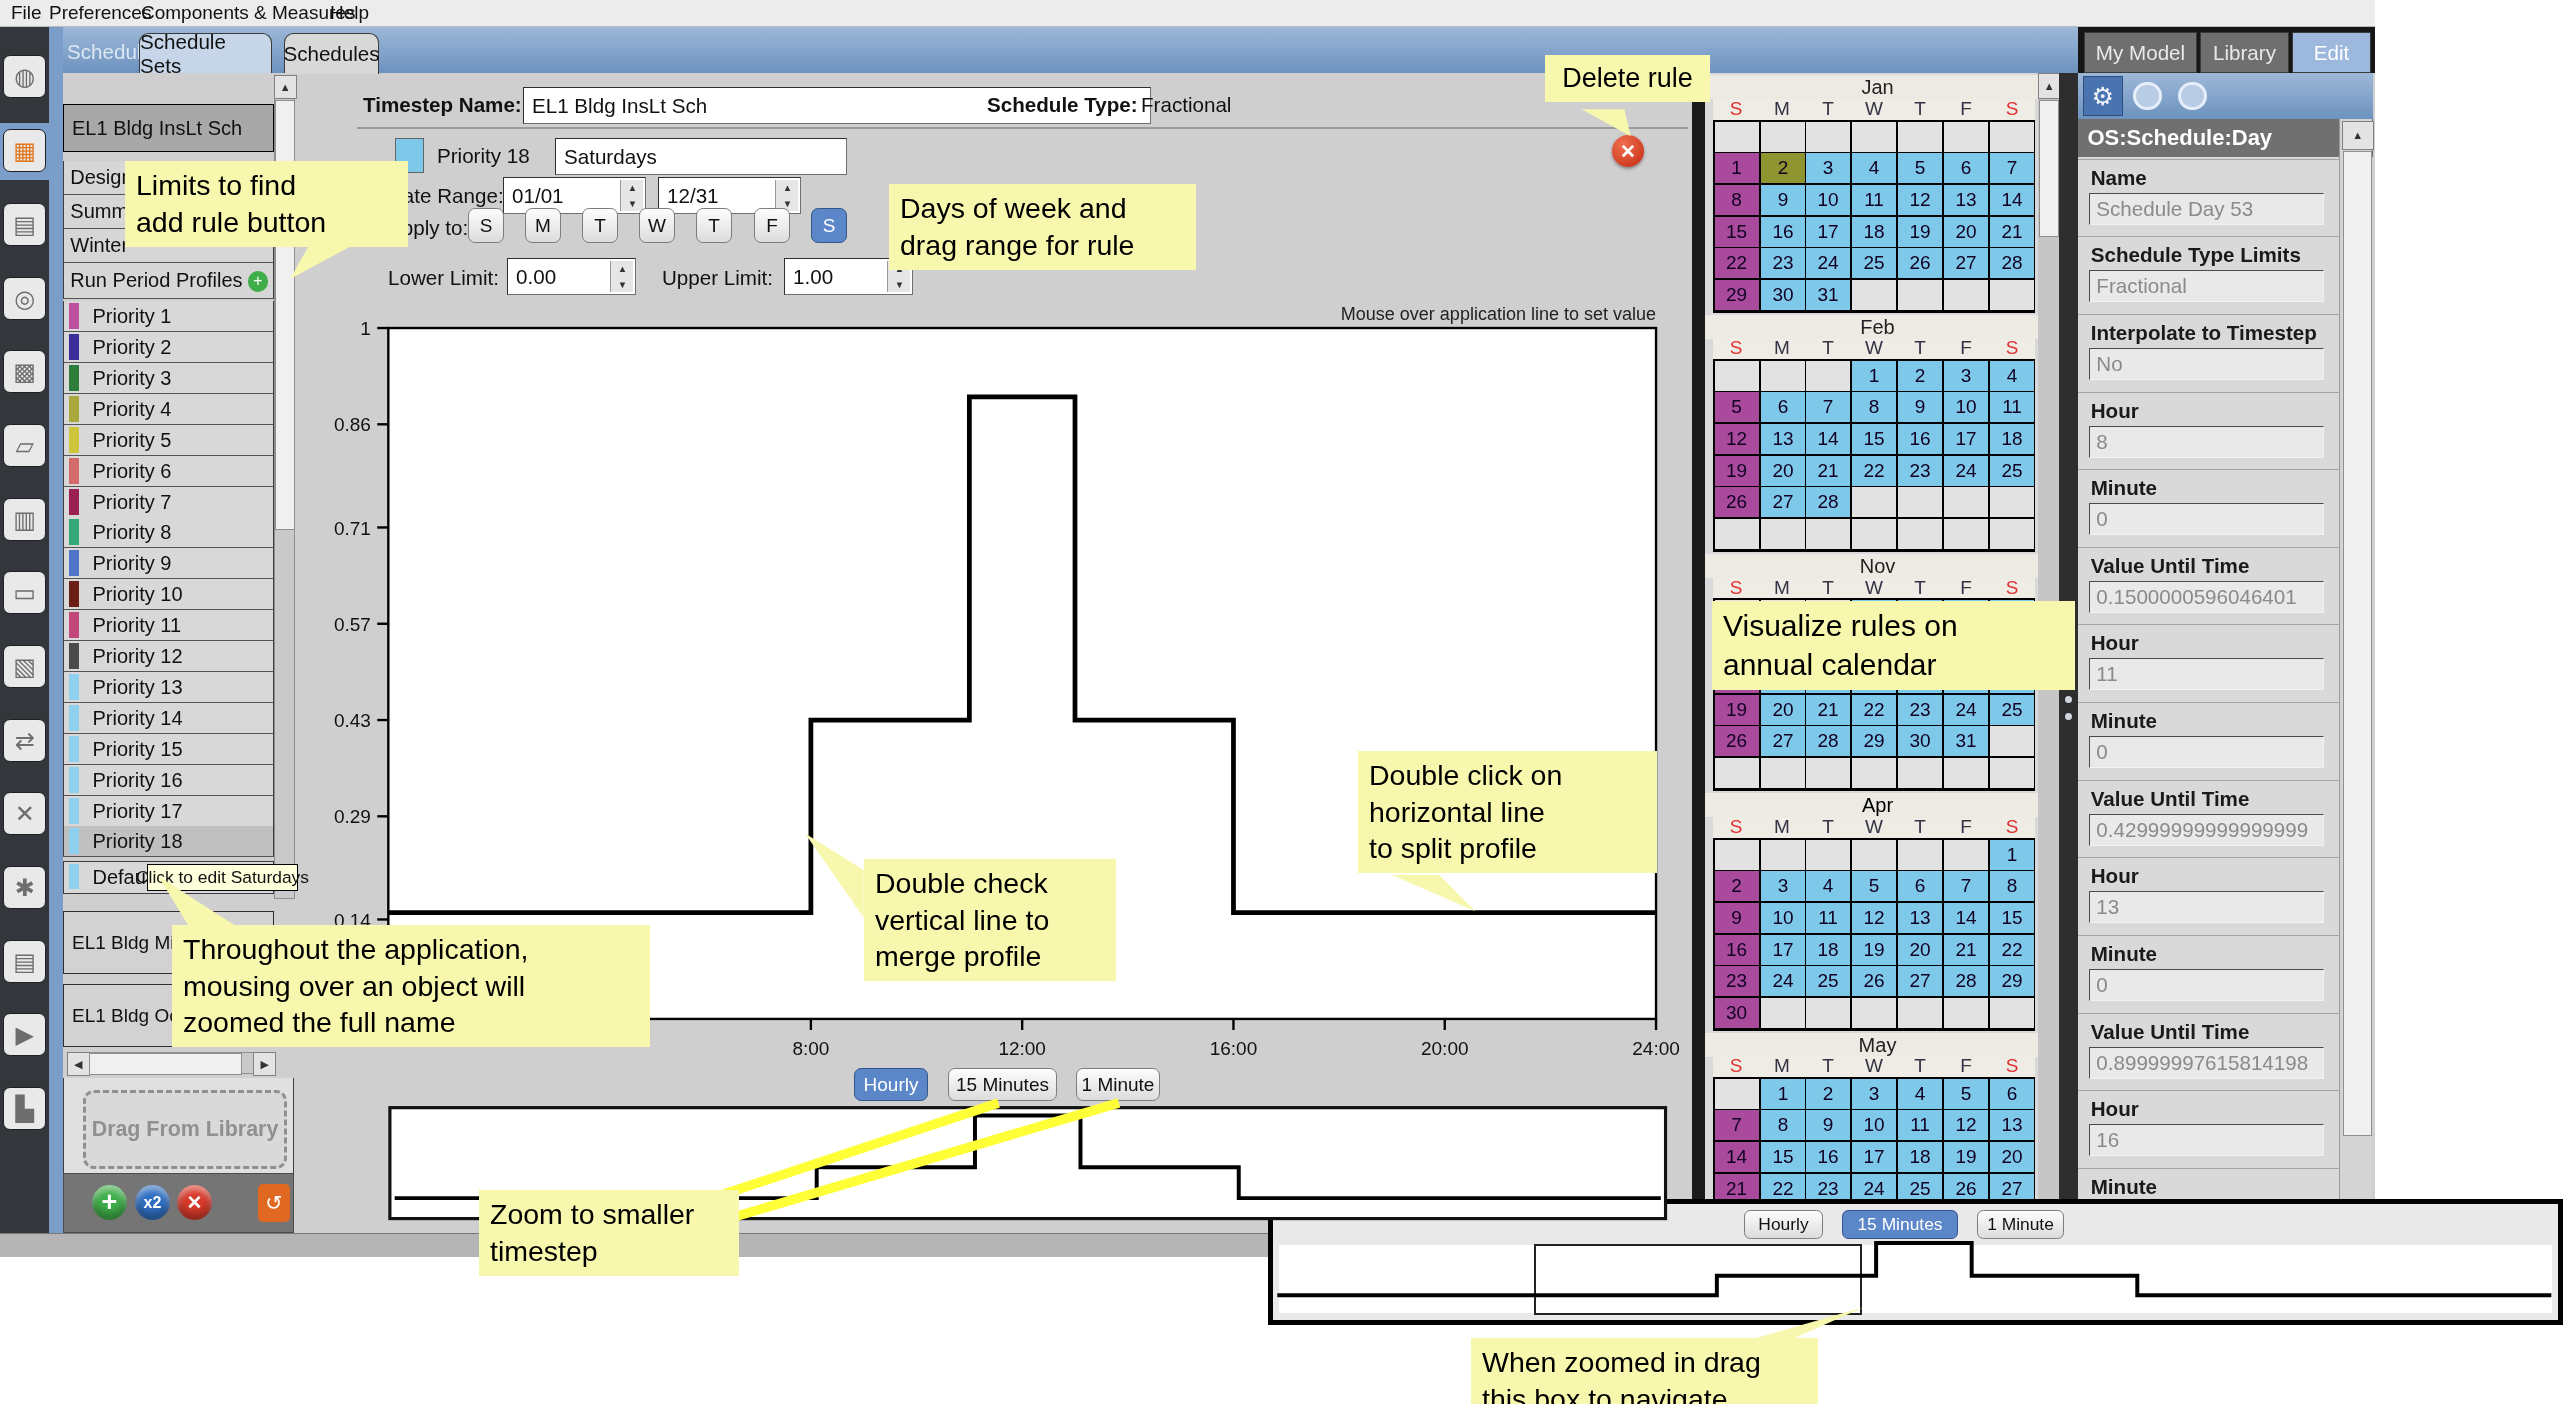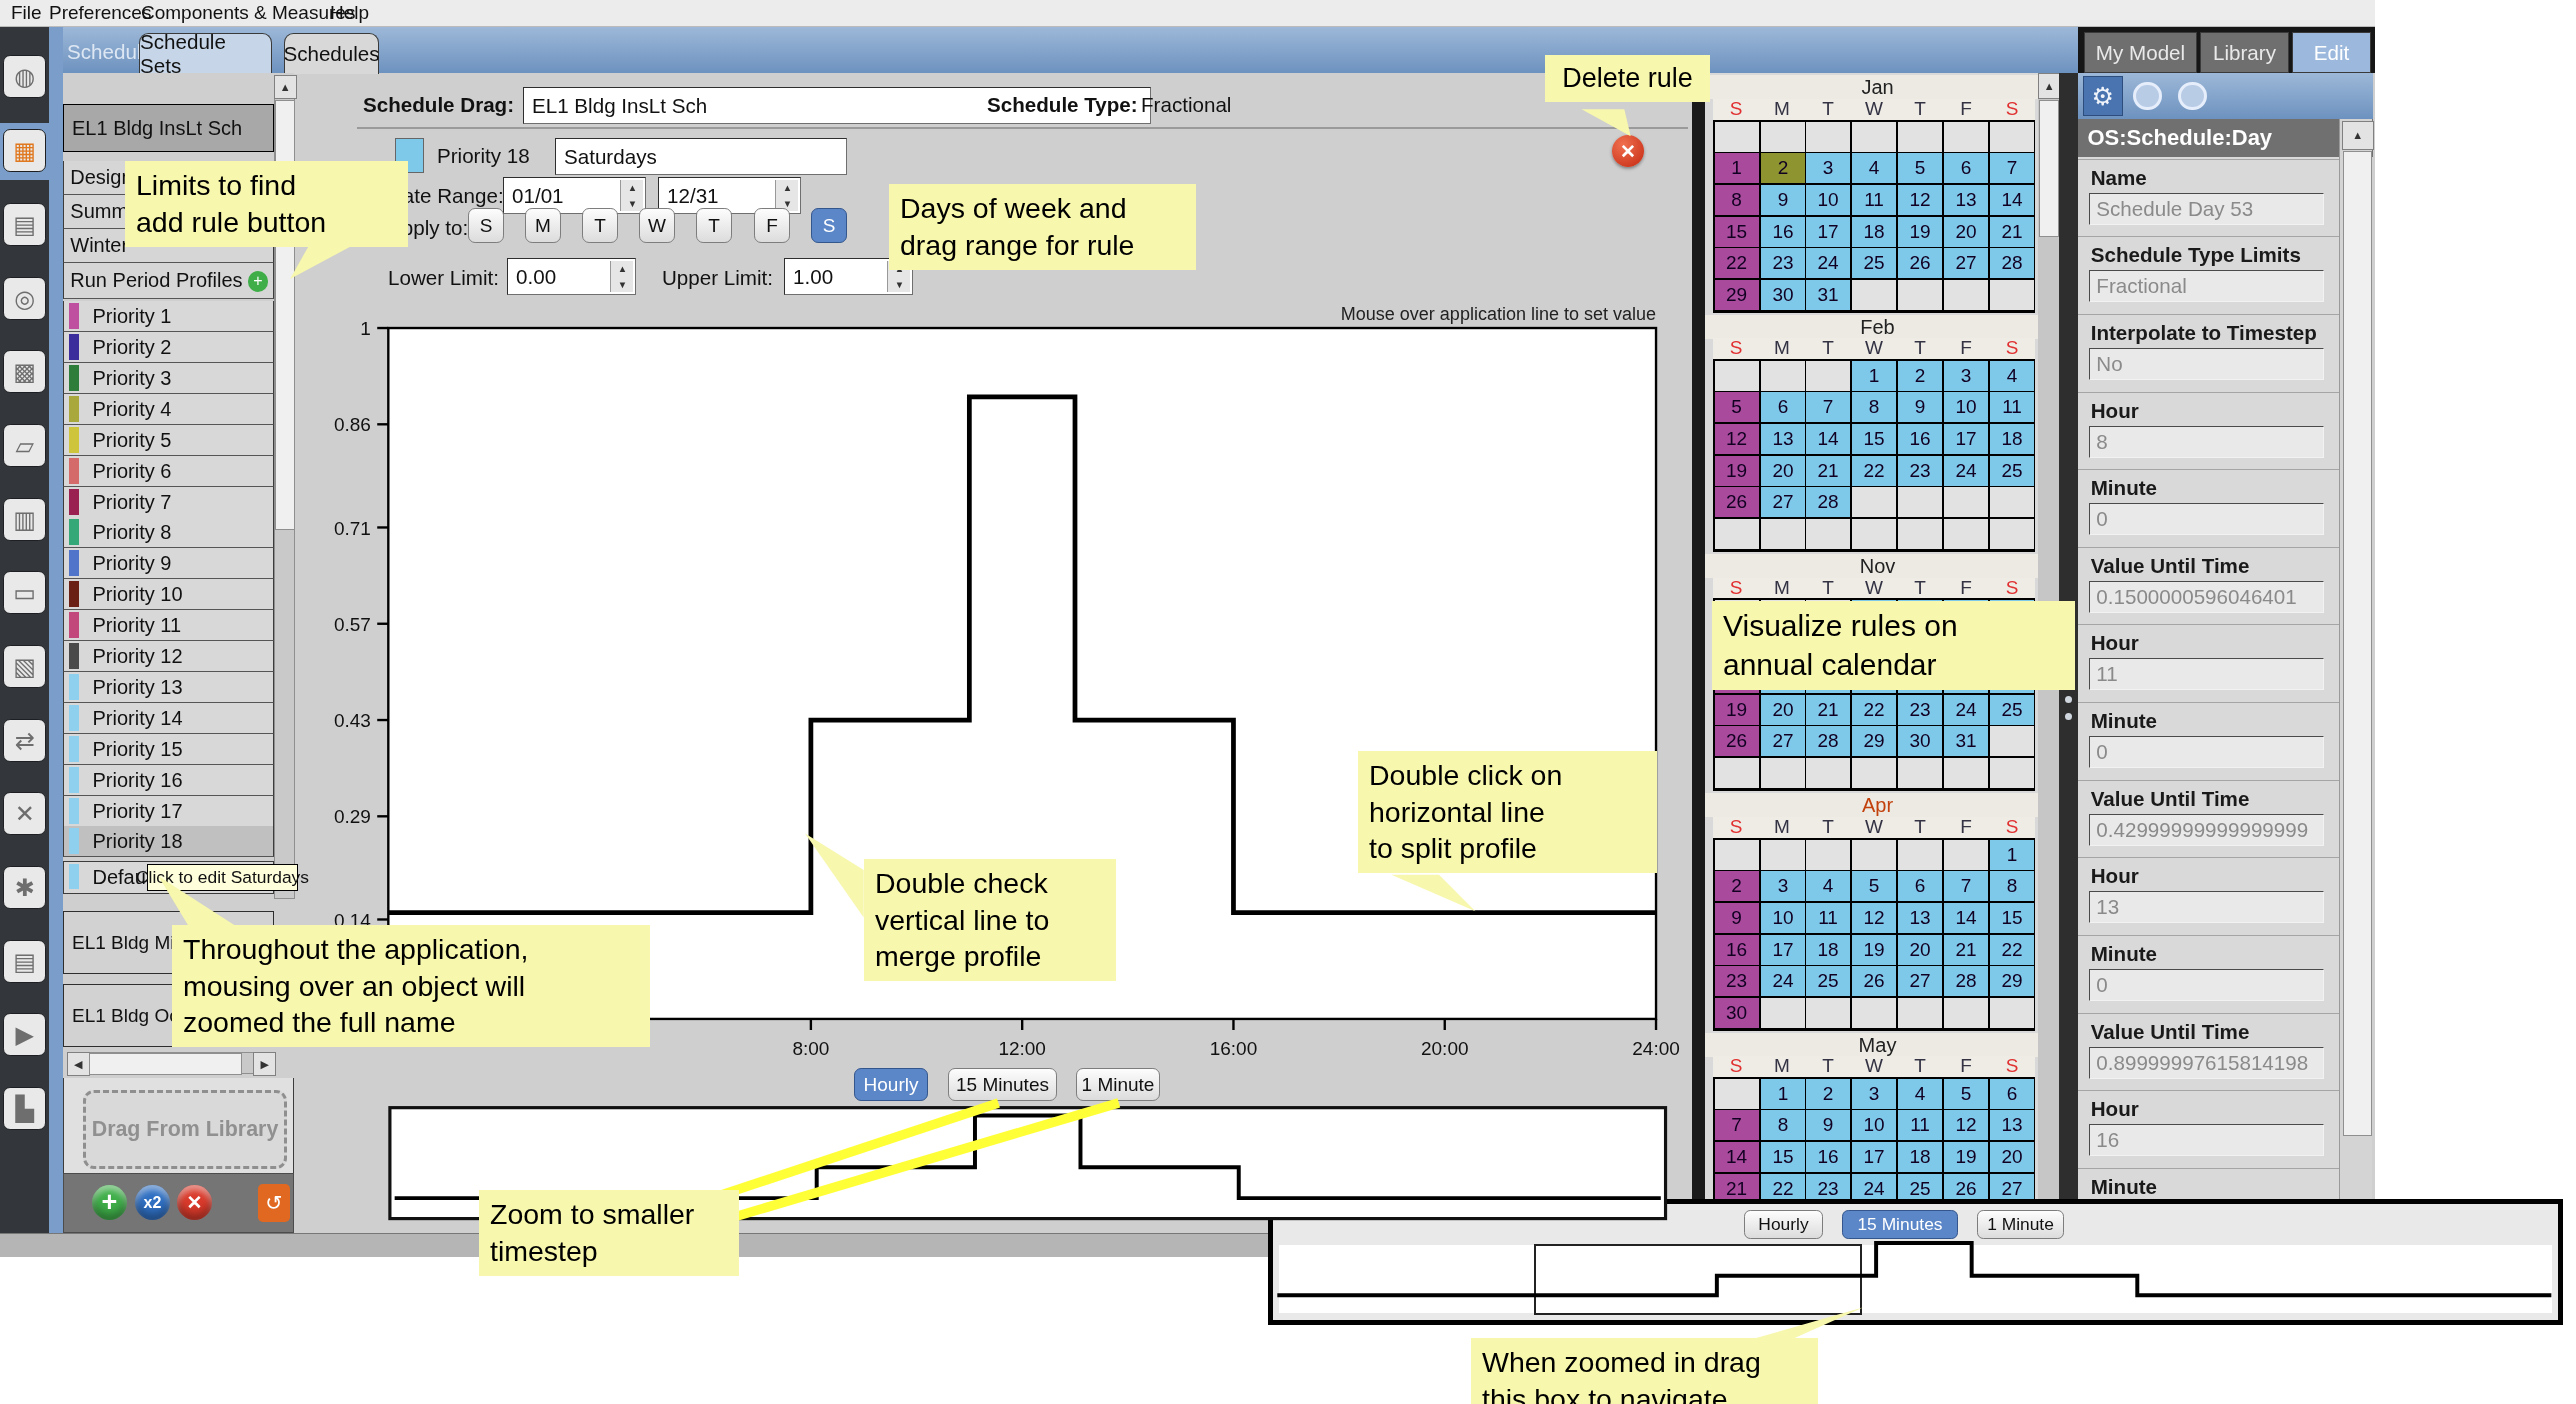--- a/index.html
+++ b/index.html
@@ -121,21 +121,21 @@
   <div class="thumb" style="left:22px;top:0.8px;width:151px;height:20px;"></div>
 </div>
 <div class="abs" style="left:63px;top:1078px;width:231px;height:95px;background:#e0e0e0;border-left:1.6px solid #3c3c3c;border-right:1.6px solid #3c3c3c;"></div>
 <div class="abs" id="dragbox">Drag From Library</div>
 <div class="abs" id="listbar"></div>
 <div class="ball" style="left:92px;background:#3fae49;font-size:27px;top:1185px;">+</div>
 <div class="ball" style="left:135px;background:#2f6fc2;font-size:16px;top:1185px;">x2</div>
 <div class="ball" style="left:177px;background:#d93a2b;font-size:19px;top:1185px;">✕</div>
 <div class="abs" style="left:258px;top:1184px;width:32px;height:38px;background:#e06820;border-radius:4.8px;color:#fff;font-size:20.6px;display:flex;align-items:center;justify-content:center;">↺</div>
 
-<div class="lbl b" style="left:363px;top:93px;">Schedule Drag:</div>
+<div class="lbl b" style="left:363px;top:93px;">Timestep Name:</div>
 <div class="field" style="left:523px;top:87px;width:618px;height:35px;">EL1 Bldg InsLt Sch</div>
 <div class="lbl b" style="left:987px;top:93px;">Schedule Type:</div>
 <div class="lbl" style="left:1141px;top:93px;">Fractional</div>
 <div class="abs" style="left:357px;top:127px;width:1331px;height:1.6px;background:#9a9a9a;"></div>
 
 <div class="abs" style="left:395px;top:138px;width:28.5px;height:35px;background:#7ec8ea;border:1.6px solid #666;"></div>
 <div class="lbl" style="left:437px;top:144px;">Priority 18</div>
 <div class="field" style="left:555px;top:138px;width:282px;height:35px;">Saturdays</div>
 <div class="lbl" style="left:388px;top:184px;">Date Range:</div>
 <div class="field" style="left:503px;top:177px;width:133px;height:35px;">
@@ -344,21 +344,21 @@
       <div style="position: absolute; box-sizing: border-box; left: 231px; top: 128px; width: 44px; height: 30px; background: rgb(126, 200, 234); font-size: 19px; display: flex; align-items: center; justify-content: center; color: rgb(17, 0, 34);">31</div>
       <div style="position: absolute; box-sizing: border-box; left: 277px; top: 128px; width: 44px; height: 30px; background: rgb(226, 226, 226); font-size: 19px; display: flex; align-items: center; justify-content: center; color: rgb(17, 0, 34);"></div>
       <div style="position: absolute; box-sizing: border-box; left: 1.6px; top: 160px; width: 44px; height: 30px; background: rgb(226, 226, 226); font-size: 19px; display: flex; align-items: center; justify-content: center; color: rgb(17, 0, 34);"></div>
       <div style="position: absolute; box-sizing: border-box; left: 48px; top: 160px; width: 44px; height: 30px; background: rgb(226, 226, 226); font-size: 19px; display: flex; align-items: center; justify-content: center; color: rgb(17, 0, 34);"></div>
       <div style="position: absolute; box-sizing: border-box; left: 93px; top: 160px; width: 44px; height: 30px; background: rgb(226, 226, 226); font-size: 19px; display: flex; align-items: center; justify-content: center; color: rgb(17, 0, 34);"></div>
       <div style="position: absolute; box-sizing: border-box; left: 139px; top: 160px; width: 44px; height: 30px; background: rgb(226, 226, 226); font-size: 19px; display: flex; align-items: center; justify-content: center; color: rgb(17, 0, 34);"></div>
       <div style="position: absolute; box-sizing: border-box; left: 185px; top: 160px; width: 44px; height: 30px; background: rgb(226, 226, 226); font-size: 19px; display: flex; align-items: center; justify-content: center; color: rgb(17, 0, 34);"></div>
       <div style="position: absolute; box-sizing: border-box; left: 231px; top: 160px; width: 44px; height: 30px; background: rgb(226, 226, 226); font-size: 19px; display: flex; align-items: center; justify-content: center; color: rgb(17, 0, 34);"></div>
       <div style="position: absolute; box-sizing: border-box; left: 277px; top: 160px; width: 44px; height: 30px; background: rgb(226, 226, 226); font-size: 19px; display: flex; align-items: center; justify-content: center; color: rgb(17, 0, 34);"></div>
     </div>
-    <div style="position: absolute; box-sizing: border-box; left: 0px; top: 720px; width: 345px; height: 24px; background: rgb(236, 234, 227); font-size: 20px; color: #c2410c; display: flex; align-items: center; justify-content: center;">Apr</div>
+    <div style="position: absolute; box-sizing: border-box; left: 0px; top: 720px; width: 345px; height: 24px; background: rgb(236, 234, 227); font-size: 20px; color: #000000; display: flex; align-items: center; justify-content: center;">Apr</div>
     <div style="position: absolute; box-sizing: border-box; left: 8px; top: 744px; width: 322px; height: 20.6px; background: rgb(239, 236, 230); display: flex;">
       <span style="width: 46px; text-align: center; font-size: 19px; line-height: 20.6px; color: rgb(224, 48, 48);">S</span>
       <span style="width: 46px; text-align: center; font-size: 19px; line-height: 20.6px; color: rgb(51, 51, 68);">M</span>
       <span style="width: 46px; text-align: center; font-size: 19px; line-height: 20.6px; color: rgb(51, 51, 68);">T</span>
       <span style="width: 46px; text-align: center; font-size: 19px; line-height: 20.6px; color: rgb(51, 51, 68);">W</span>
       <span style="width: 46px; text-align: center; font-size: 19px; line-height: 20.6px; color: rgb(51, 51, 68);">T</span>
       <span style="width: 46px; text-align: center; font-size: 19px; line-height: 20.6px; color: rgb(51, 51, 68);">F</span>
       <span style="width: 46px; text-align: center; font-size: 19px; line-height: 20.6px; color: rgb(224, 48, 48);">S</span>
     </div>
     <div style="position: absolute; box-sizing: border-box; left: 8px; top: 765px; width: 322px; height: 193px; background: rgb(0, 0, 0);">

